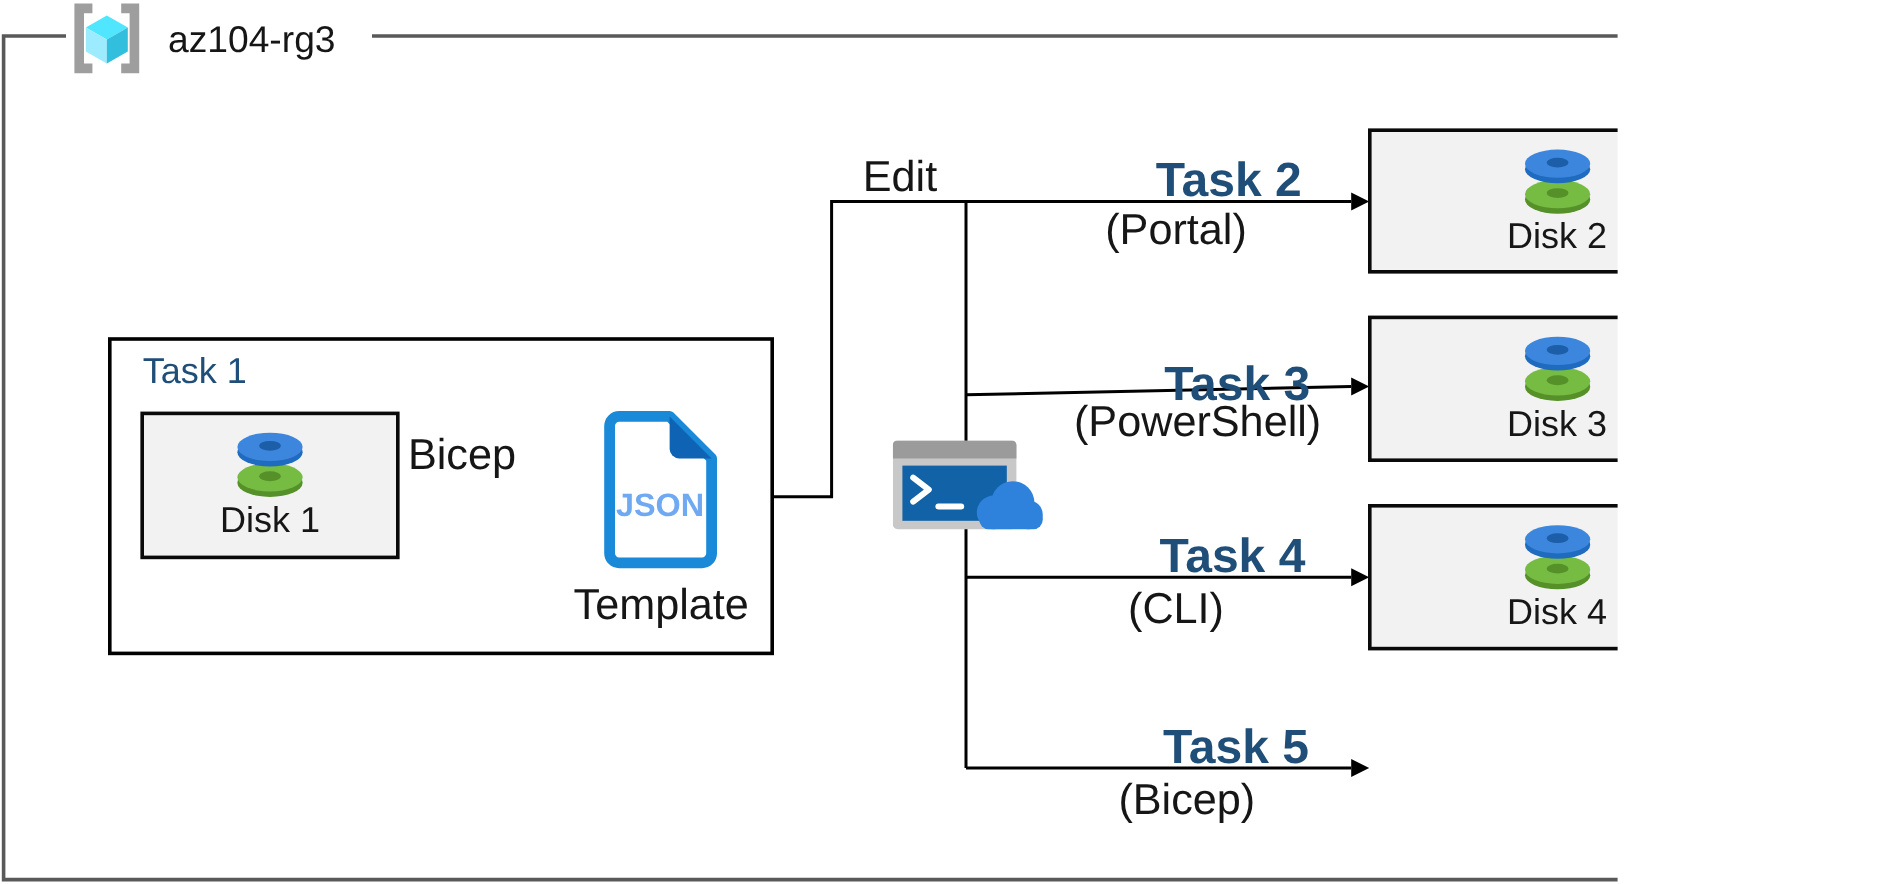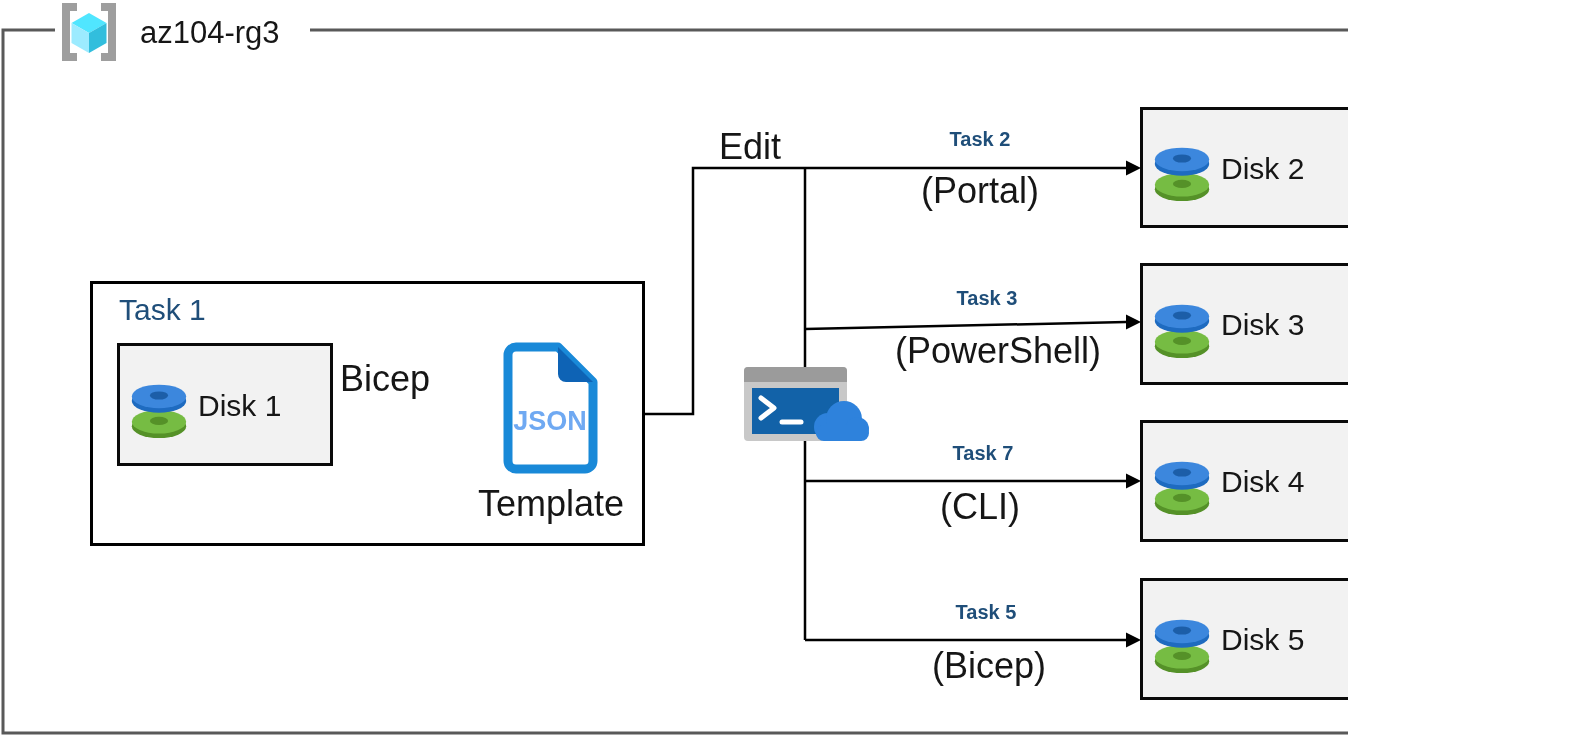--- a/index.html
+++ b/index.html
@@ -11,28 +11,28 @@
   svg{display:block;}
   .layer{position:absolute;left:0;top:0;width:1572px;height:737px;pointer-events:none;}
 
   .rg-title{left:140px;top:15px;font-size:31px;color:#161616;}
 
   .task1-box{left:90px;top:281px;width:555px;height:265px;border:3px solid #000;
     box-sizing:border-box;background:#fff;}
   .task1-title{left:119px;top:293px;font-size:30px;font-weight:normal;
     color:var(--c-task_heading,#1F4E79);}
   .disk-box{box-sizing:border-box;background:var(--c-box_fill,#F2F2F2);
-    border:3px solid #0a0a0a;display:flex;flex-direction:row;align-items:center;text-align:right;}
+    border:3px solid #0a0a0a;display:flex;flex-direction:column;align-items:center;text-align:right;}
   .disk1-box{left:117px;top:343px;width:216px;height:123px;}
   .disk-box .dlabel{font-size:30px;color:#161616;margin-top:2px;}
   .disk-glyph{width:78px;height:58px;margin-top:11px;}
 
   .centered{transform:translateX(-50%);white-space:nowrap;text-align:center;}
   .plain-label{font-size:36px;color:#161616;line-height:1.15;}
-  .task-label{font-size:20px;font-weight:bold;color:var(--c-task_heading,#1F4E79);line-height:1.1;}
+  .task-label{font-size:40px;font-weight:bold;color:var(--c-task_heading,#1F4E79);line-height:1.1;margin-left:44px;}
 
   .branch-box{left:1140px;width:315px;height:122px;}
 
   .json-icon{left:497px;top:338px;}
   .template-caption{left:551px;top:483px;}
   .export-label{left:385px;top:358px;}
   .edit-label{left:750px;top:126px;}
   .rg-icon{left:52px;top:2px;}
   .cloudshell-icon{left:744px;top:367px;}
   .portal-icon{left:1414px;top:66px;}
@@ -139,37 +139,37 @@
         <use href="#disk-sym"></use>
       </svg>
     <div class="dlabel">Disk 2</div>
   </div>
   <svg class="abs portal-icon" width="94" height="94" viewBox="0 0 94 94">
     <path d="M54 22 H28 Q21 22 21 29 V74 Q21 81 28 81 H72 Q79 81 79 74 V48" fill="none" stroke="#ABABAB" stroke-width="11"></path>
     <line x1="38" y1="64" x2="64" y2="36" stroke="#3E8EE8" stroke-width="14"></line>
     <polygon points="56,6 90,6 90,40" fill="#3E8EE8"></polygon>
   </svg>
 
-  <div class="abs centered task-label" style="left:987px;top:287px">Task 3</div>
+  <div class="abs centered task-label" style="left:987px;top:298px">Task 3</div>
   <div class="abs centered plain-label" style="left:998px;top:330px">(PowerShell)</div>
   <div class="abs disk-box branch-box" style="top:263px">
     <svg class="disk-glyph" viewBox="0 0 84 64">
         <use href="#disk-sym"></use>
       </svg>
     <div class="dlabel">Disk 3</div>
   </div>
   <svg class="abs powershell-icon" width="93" height="68" viewBox="0 0 93 68">
     <rect x="0" y="0" width="93" height="68" rx="6" fill="url(#psGrad)"></rect>
     <path d="M6 0 h81 a6 6 0 0 1 6 6 v10 H0 V6 a6 6 0 0 1 6 -6 z" fill="#1B7CC8"></path>
     <rect x="37" y="4" width="19" height="7" rx="3.5" fill="#6FCBEE"></rect>
     <path d="M13 26 l15 12 l-15 12" fill="none" stroke="#fff" stroke-width="6" stroke-linecap="round" stroke-linejoin="round"></path>
     <line x1="39" y1="52" x2="62" y2="52" stroke="#fff" stroke-width="6" stroke-linecap="round"></line>
   </svg>
 
-  <div class="abs centered task-label" style="left:983px;top:442px">Task 7</div>
+  <div class="abs centered task-label" style="left:983px;top:442px">Task 4</div>
   <div class="abs centered plain-label" style="left:980px;top:486px">(CLI)</div>
   <div class="abs disk-box branch-box" style="top:420px">
     <svg class="disk-glyph" viewBox="0 0 84 64">
         <use href="#disk-sym"></use>
       </svg>
     <div class="dlabel">Disk 4</div>
   </div>
   <svg class="abs cli-icon" width="88" height="64" viewBox="0 0 88 64">
     <g fill="url(#tileGrad)">
       <rect x="0" y="0" width="26" height="18" rx="3"></rect>
@@ -179,26 +179,20 @@
         <rect x="30" y="22" width="26" height="18" rx="3"></rect>
         <rect x="60" y="22" width="26" height="18" rx="3"></rect>
       <rect x="0" y="44" width="26" height="18" rx="3"></rect>
         <rect x="30" y="44" width="26" height="18" rx="3"></rect>
         <rect x="60" y="44" width="26" height="18" rx="3"></rect>
     </g>
   </svg>
 
   <div class="abs centered task-label" style="left:986px;top:601px">Task 5</div>
   <div class="abs centered plain-label" style="left:989px;top:645px">(Bicep)</div>
-  <div class="abs disk-box branch-box" style="top:578px">
-    <svg class="disk-glyph" viewBox="0 0 84 64">
-        <use href="#disk-sym"></use>
-      </svg>
-    <div class="dlabel">Disk 5</div>
-  </div>
   <svg class="abs bicep-icon" width="90" height="90" viewBox="0 0 94 94">
     <g fill="none" stroke="#27B4E4" stroke-width="13">
       <path d="M8 30 V16 Q8 8 16 8 H30"></path>
       <path d="M64 8 H78 Q86 8 86 16 V30"></path>
       <path d="M86 64 V78 Q86 86 78 86 H64"></path>
       <path d="M30 86 H16 Q8 86 8 78 V64"></path>
     </g>
     <rect x="23" y="15" width="48" height="64" fill="#ffffff" stroke="#27B4E4" stroke-width="6"></rect>
     <rect x="32" y="25" width="31" height="11" rx="2" fill="#7CC832"></rect>
     <rect x="32" y="42" width="31" height="11" rx="2" fill="#6DB52D"></rect>

